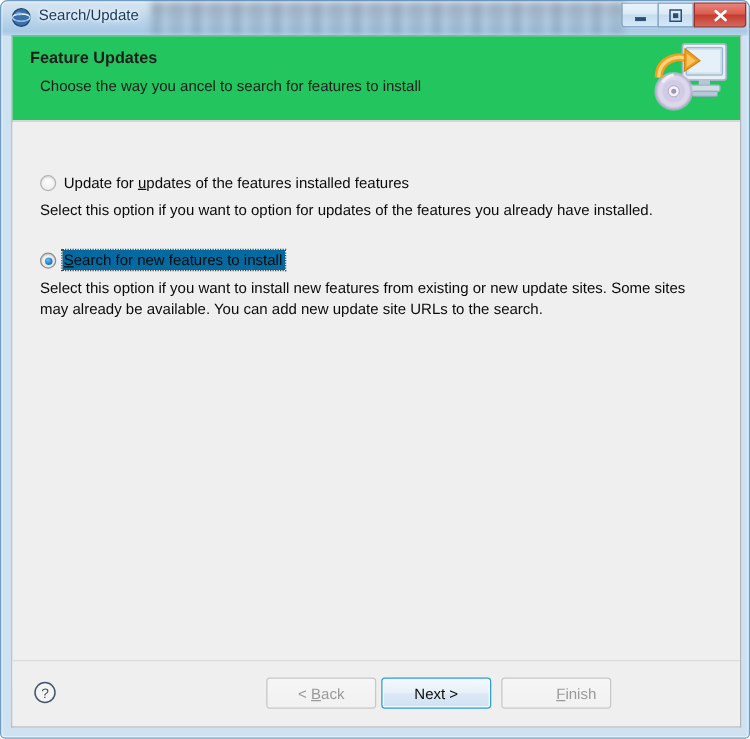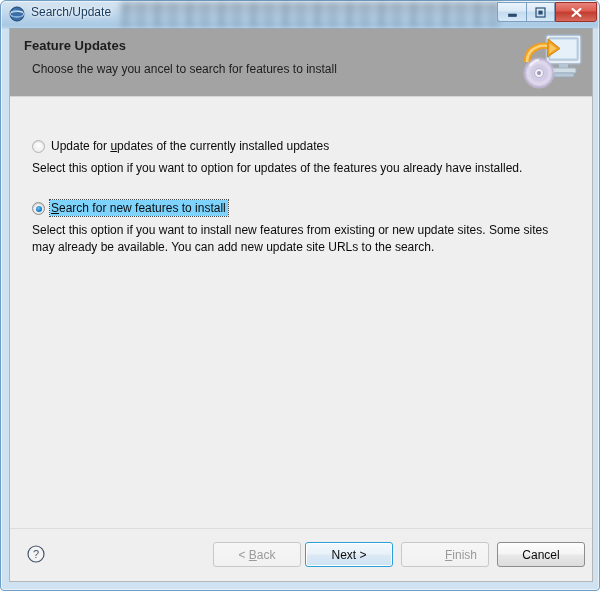--- a/index.html
+++ b/index.html
@@ -105,21 +105,21 @@
     box-sizing: border-box;
     background: #efefef;
     border: 1px solid #b5b5b5;
     border-top-color: #9ba7b2;
   }
 
   
   #header {
     position: relative;
     height: 68px;
-    background: #a3a3a3;
+    background: #22c55e;
     border-bottom: 1px solid #d5d5d5;
     box-sizing: border-box;
   }
   #header-title {
     position: absolute;
     left: 14px; top: 9px;
     font-size: 13px;
     font-weight: bold;
     color: #1d1d1d;
   }
@@ -185,21 +185,21 @@
     position: absolute;
     left: 40px; top: 0px;
     font-size: 12px;
     color: #0b0b0b;
     white-space: nowrap;
     padding: 1px 2px 1px 1px;
   }
   .radio-label.focused {
     outline: 1px dotted #4a4a4a;
     outline-offset: 0px;
-    background: #7dd3fc;
+    background: #0369a1;
   }
   .mn { text-decoration: underline; }
 
   .option-desc {
     position: absolute;
     left: 22px;
     top: 22px;
     width: 540px;
     font-size: 12px;
     color: #0b0b0b;
@@ -333,21 +333,21 @@
           <path d="M31.5 11 L38.5 16.6 L31.3 21.5 Z" fill="#fcd27a" opacity="0.75"></path>
         </svg>
       </span>
     </div>
 
     <div id="body-area">
 
       <div class="option-block" id="option-1">
         <div class="radio-row">
           <span class="radio off"></span>
-          <span class="radio-label"><span>Update for </span><span class="mn">u</span><span>pdates of the currently installed updates</span></span>
+          <span class="radio-label"><span>Update for </span><span class="mn">u</span><span>pdates of the features installed features</span></span>
         </div>
         <div class="option-desc">Select this option if you want to option for updates of the features you already have installed.</div>
       </div>
 
       <div class="option-block" id="option-2">
         <div class="radio-row">
           <span class="radio on"></span>
           <span class="radio-label focused"><span></span><span class="mn">S</span><span>earch for new features to install</span></span>
         </div>
         <div class="option-desc">Select this option if you want to install new features from existing or new update sites. Some sites may already be available. You can add new update site URLs to the search.</div>
@@ -368,18 +368,15 @@
       </div>
 
       <div class="dlgbtn default" id="btn-next">
         <span><span></span><span>N</span><span>ext &gt;</span></span>
       </div>
 
       <div class="dlgbtn disabled" id="btn-finish">
         <span><span></span><span class="mn">F</span><span>inish</span></span>
       </div>
 
-      <div class="dlgbtn normal" id="btn-cancel">
-        <span><span></span><span>C</span><span>ancel</span></span>
-      </div>
     </div>
   </div>
 </div>
 
 </body></html>

